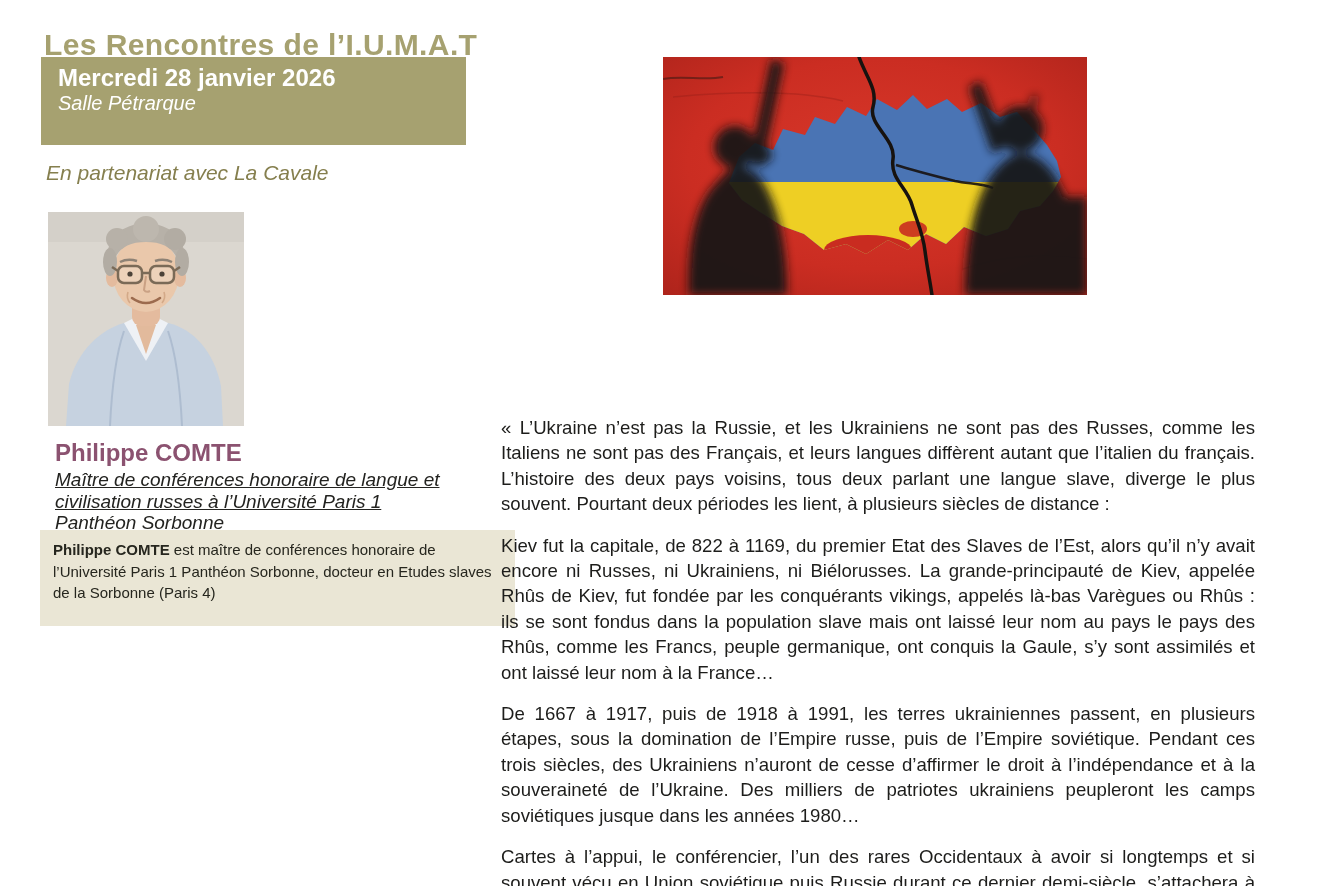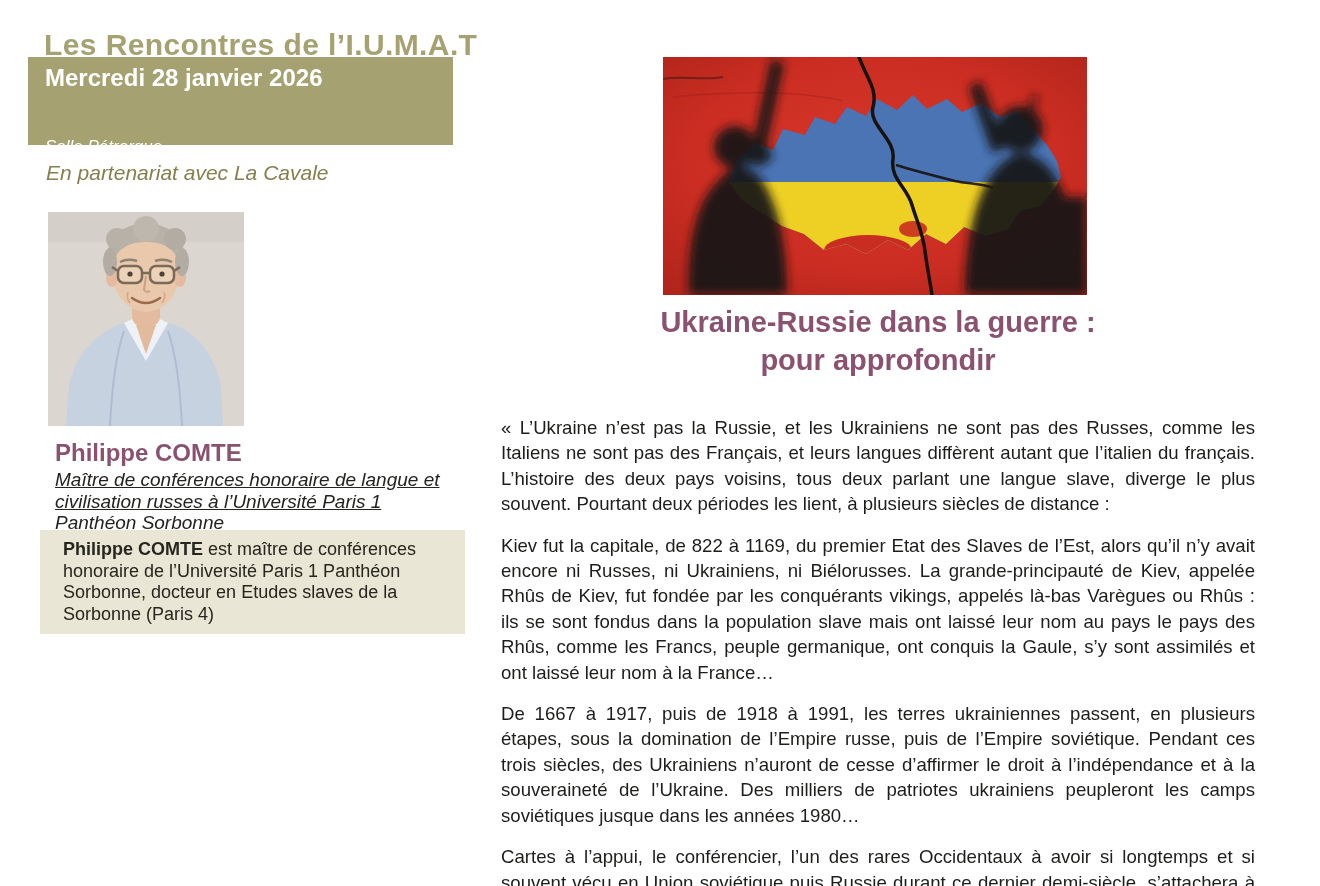--- a/index.html
+++ b/index.html
@@ -6,36 +6,36 @@
     --olive:#a6a170; --olive-dark:#857f4e; --purple:#8b5270; --beige-box:#eae6d5;
     --body-text:#1d1d1b; --flag-blue:#4a74b4; --flag-yellow:#eecf24; --wall-red:#cb2d22;
   }
   *{margin:0;padding:0;box-sizing:border-box;}
   html,body{background:#fff;}
   body{font-family:"Liberation Sans",sans-serif;}
   .page{position:relative;width:1320px;height:886px;background:#fff;overflow:hidden;}
 
   .series-title{position:absolute;left:44px;top:28px;font-size:30px;font-weight:bold;
     letter-spacing:.4px;color:var(--olive,#a6a170);}
-  .event-box{position:absolute;left:28px;top:57px;width:425px;height:88px;
+  .event-box{position:absolute;left:41px;top:57px;width:425px;height:88px;
     background:var(--olive,#a6a170);color:#fff;padding:7px 10px 0 17px;}
   .event-date,.event-time{font-size:24px;font-weight:bold;line-height:27px;}
-  .event-location{font-size:17px;font-style:italic;line-height:25px;margin-top:43px;}
+  .event-location{font-size:20px;font-style:italic;line-height:25px;}
   .partnership{position:absolute;left:46px;top:161px;font-size:21px;font-style:italic;
     color:var(--olive-dark,#857f4e);}
 
   .photo{position:absolute;left:48px;top:212px;width:196px;height:214px;overflow:hidden;}
   .photo svg{display:block;width:100%;height:100%;}
 
   .speaker-name{position:absolute;left:55px;top:440px;font-size:24px;font-weight:bold;
     color:var(--purple,#8b5270);line-height:26px;}
   .speaker-title{position:absolute;left:55px;top:469px;width:408px;font-size:19px;
     font-style:italic;color:#232320;line-height:21.5px;text-decoration:underline;}
-  .bio-box{position:absolute;left:40px;top:530px;width:425px;min-height:96px;
-    background:var(--beige-box,#eae6d5);padding:9px 23px;font-size:18px;
+  .bio-box{position:absolute;left:40px;top:530px;width:475px;min-height:96px;
+    background:var(--beige-box,#eae6d5);padding:9px 13px;font-size:15px;
     line-height:21.5px;color:#26261e;}
   .bio-box .bio-name{font-weight:bold;}
 
   .hero{position:absolute;left:663px;top:57px;width:424px;height:238px;overflow:hidden;}
   .hero svg{display:block;width:100%;height:100%;}
 
   .lecture-title{position:absolute;left:485px;top:303px;width:786px;text-align:center;
     font-size:29px;font-weight:bold;color:var(--purple,#8b5270);line-height:38px;}
   .body-text{position:absolute;left:485px;top:399px;width:786px;font-size:18.6px;
     line-height:25.4px;color:var(--body-text,#1d1d1b);text-align:justify;}
@@ -152,24 +152,20 @@
       <g filter="url(#blur5)" style="fill:#141319" opacity="0.93">
         <circle cx="357" cy="72" r="23"></circle>
         <path d="M302,238 C302,180 314,136 330,116 C340,104 348,98 357,96 C372,96 388,108 398,130 C410,156 420,190 424,238 Z"></path>
         <rect x="396" y="140" width="28" height="98"></rect>
         <path d="M306,30 L318,24 L343,90 L329,96 Z"></path>
         <rect x="367" y="38" width="5" height="20" transform="rotate(16 369 48)"></rect>
       </g>
     </svg>
   </div>
 
-  <h2 class="lecture-title">
-    <span>Ukraine-Russie dans la guerre :</span><br>
-    <span>pour approfondir</span>
-  </h2>
 
   <div class="body-text">
     <p>« L’Ukraine n’est pas la Russie, et les Ukrainiens ne sont pas des Russes, comme les Italiens ne sont pas des Français, et leurs langues diffèrent autant que l’italien du français. L’histoire des deux pays voisins, tous deux parlant une langue slave, diverge le plus souvent. Pourtant deux périodes les lient, à plusieurs siècles de distance :</p>
     <p>Kiev fut la capitale, de 822 à 1169, du premier Etat des Slaves de l’Est, alors qu’il n’y avait encore ni Russes, ni Ukrainiens, ni Biélorusses. La grande-principauté de Kiev, appelée Rhûs de Kiev, fut fondée par les conquérants vikings, appelés là-bas Varègues ou Rhûs : ils se sont fondus dans la population slave mais ont laissé leur nom au pays le pays des Rhûs, comme les Francs, peuple germanique, ont conquis la Gaule, s’y sont assimilés et ont laissé leur nom à la France…</p>
     <p>De 1667 à 1917, puis de 1918 à 1991, les terres ukrainiennes passent, en plusieurs étapes, sous la domination de l’Empire russe, puis de l’Empire soviétique. Pendant ces trois siècles, des Ukrainiens n’auront de cesse d’affirmer le droit à l’indépendance et à la souveraineté de l’Ukraine. Des milliers de patriotes ukrainiens peupleront les camps soviétiques jusque dans les années 1980…</p>
     <p>Cartes à l’appui, le conférencier, l’un des rares Occidentaux à avoir si longtemps et si souvent vécu en Union soviétique puis Russie durant ce dernier demi-siècle, s’attachera à retracer l’histoire longue de ces deux peuples, avec sérénité et objectivité, en émaillant son propos de choses vues et entendues sur place. »</p>
   </div>
 
 </div>
 

